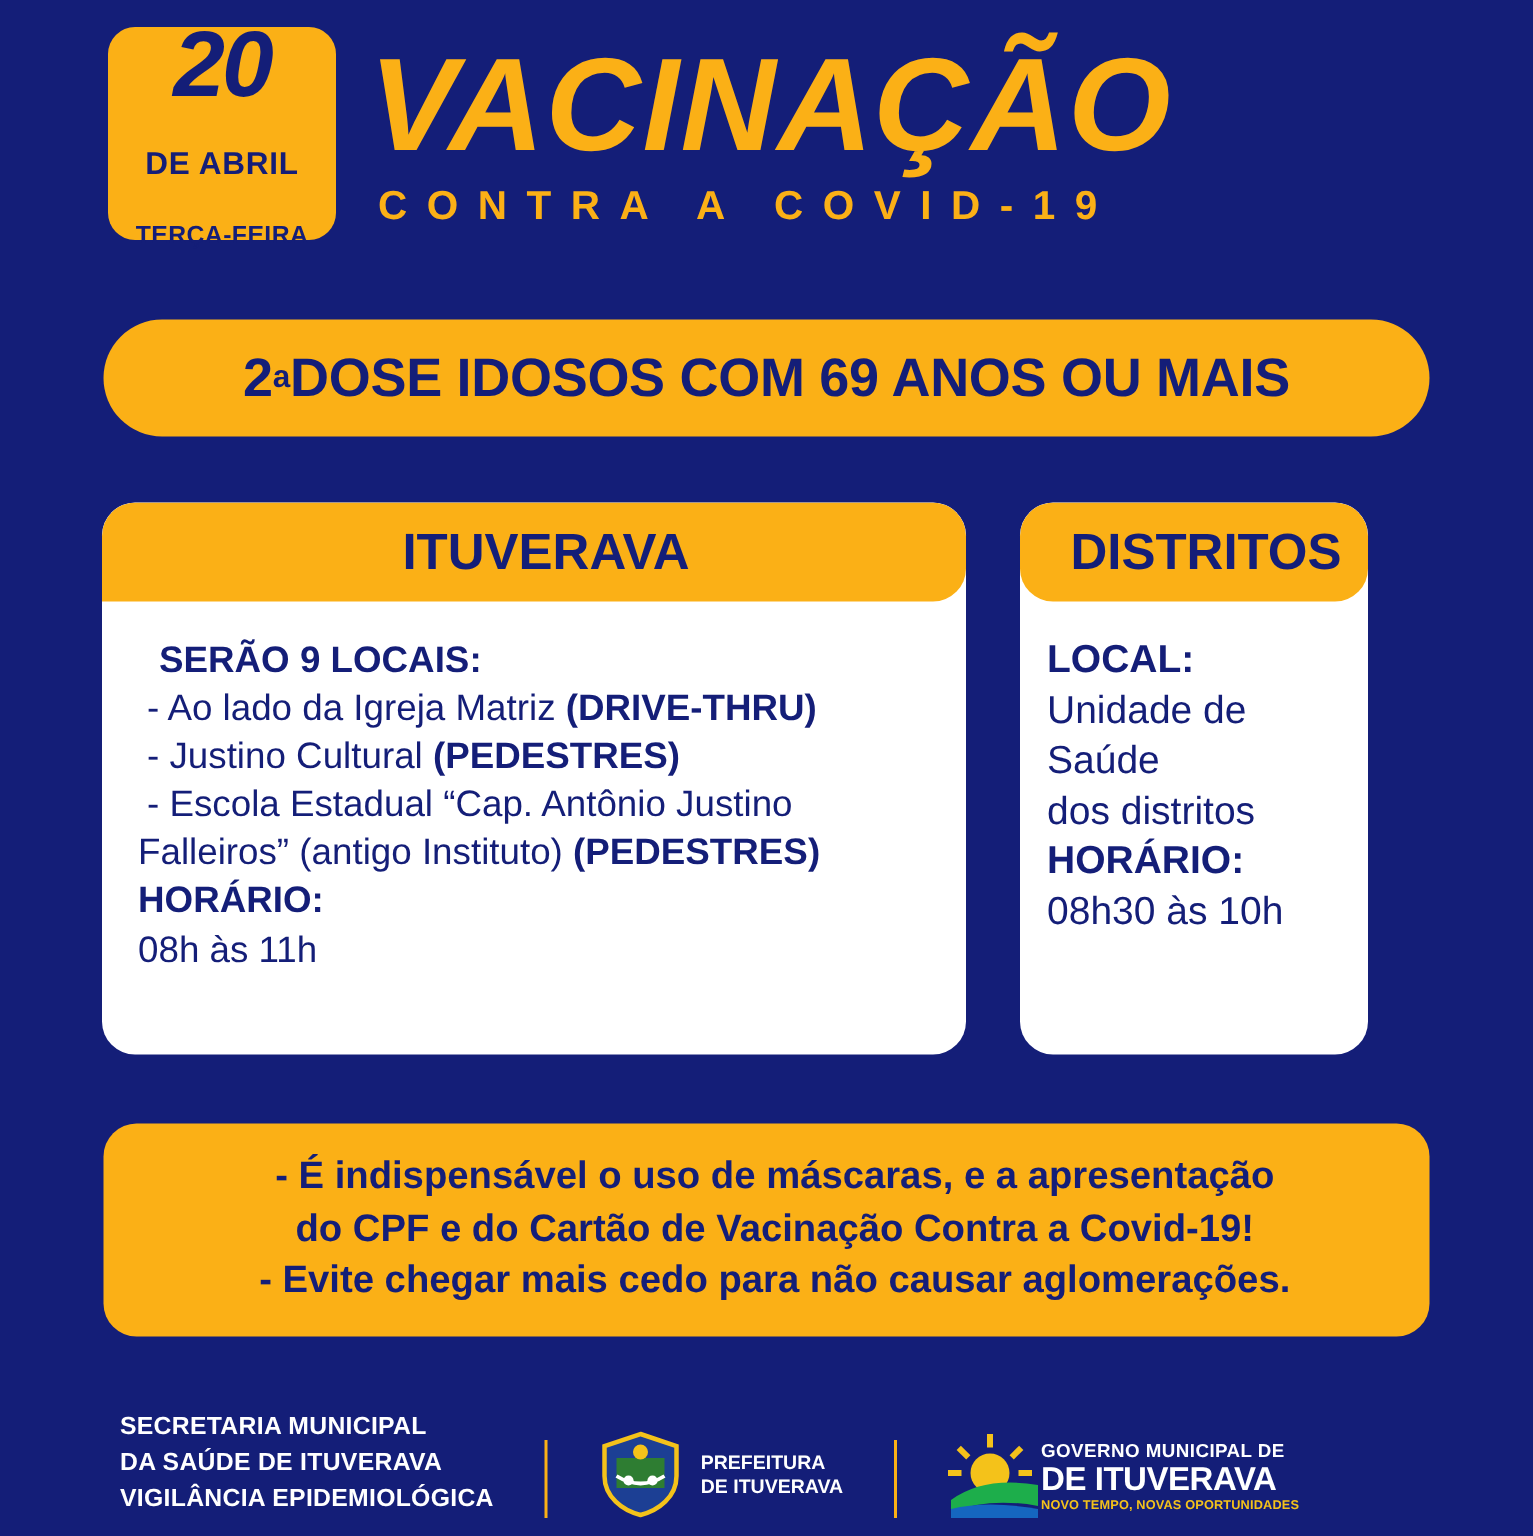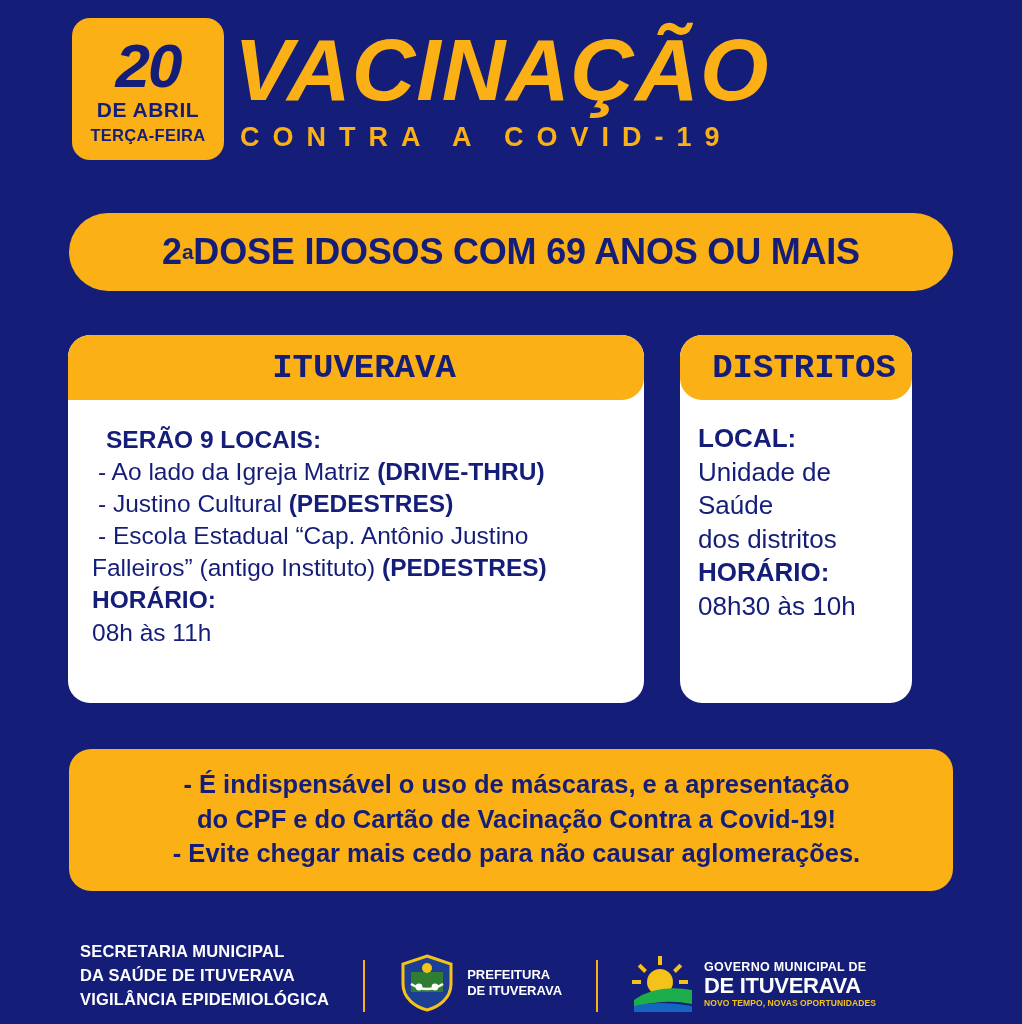--- a/index.html
+++ b/index.html
@@ -33,20 +33,21 @@
     border-radius: 18px;
     width: 152px;
     height: 142px;
     display: flex;
     flex-direction: column;
     align-items: center;
     justify-content: center;
     color: #141E78;
     flex: none;
     padding-top: 4px;
+    gap: 22px;
   }
   .date-day {
     font-size: 62px;
     font-weight: bold;
     line-height: 0.95;
     letter-spacing: -2px;
     font-style: italic;
   }
   .date-month {
     font-size: 21px;
@@ -56,21 +57,21 @@
     margin-top: 2px;
   }
   .date-weekday {
     font-size: 16.5px;
     font-weight: bold;
     letter-spacing: 0.3px;
     margin-top: 3px;
   }
 
   .title-block {
-    margin-left: 10px;
+    margin-left: 22px;
     padding-top: 10px;
   }
   .main-title {
     color: #FBB016;
     font-size: 88px;
     font-weight: bold;
     line-height: 0.95;
     letter-spacing: 1px;
     font-style: italic;
     white-space: nowrap;
@@ -124,21 +125,20 @@
   .card.distritos { width: 232px; height: 368px; }
 
   .card-head {
     background: #FBB016;
     color: #141E78;
     font-size: 34px;
     font-weight: bold;
     text-align: center;
     padding: 14px 0 13px 16px;
     border-radius: 22px 22px 22px 22px;
-    font-family: Liberation Mono, monospace;
   }
   .card.ituverava .card-head { border-radius: 22px 22px 22px 0; }
 
   .card-body {
     padding: 24px 22px 0 24px;
     color: #141E78;
     font-size: 24.5px;
     line-height: 1.31;
   }
   .card.distritos .card-body {
@@ -200,21 +200,21 @@
     font-weight: bold;
     line-height: 1.25;
   }
   .crest {
     width: 56px; height: 58px;
     position: relative;
   }
   .gov-logo {
     display: flex;
     align-items: center;
-    gap: 10px;
+    gap: 0;
     background: transparent;
   }
   .gov-sun {
     width: 62px; height: 56px;
     position: relative;
   }
   .gov-text { color: #FFFFFF; line-height: 1.12; }
   .gov-l1 { font-size: 12.5px; font-weight: bold; letter-spacing: 0.3px; }
   .gov-l2 { font-size: 22px; font-weight: bold; letter-spacing: -0.3px; }
   .gov-l3 { font-size: 8.5px; font-weight: bold; color:#F4C21A; letter-spacing: 0.1px; }

